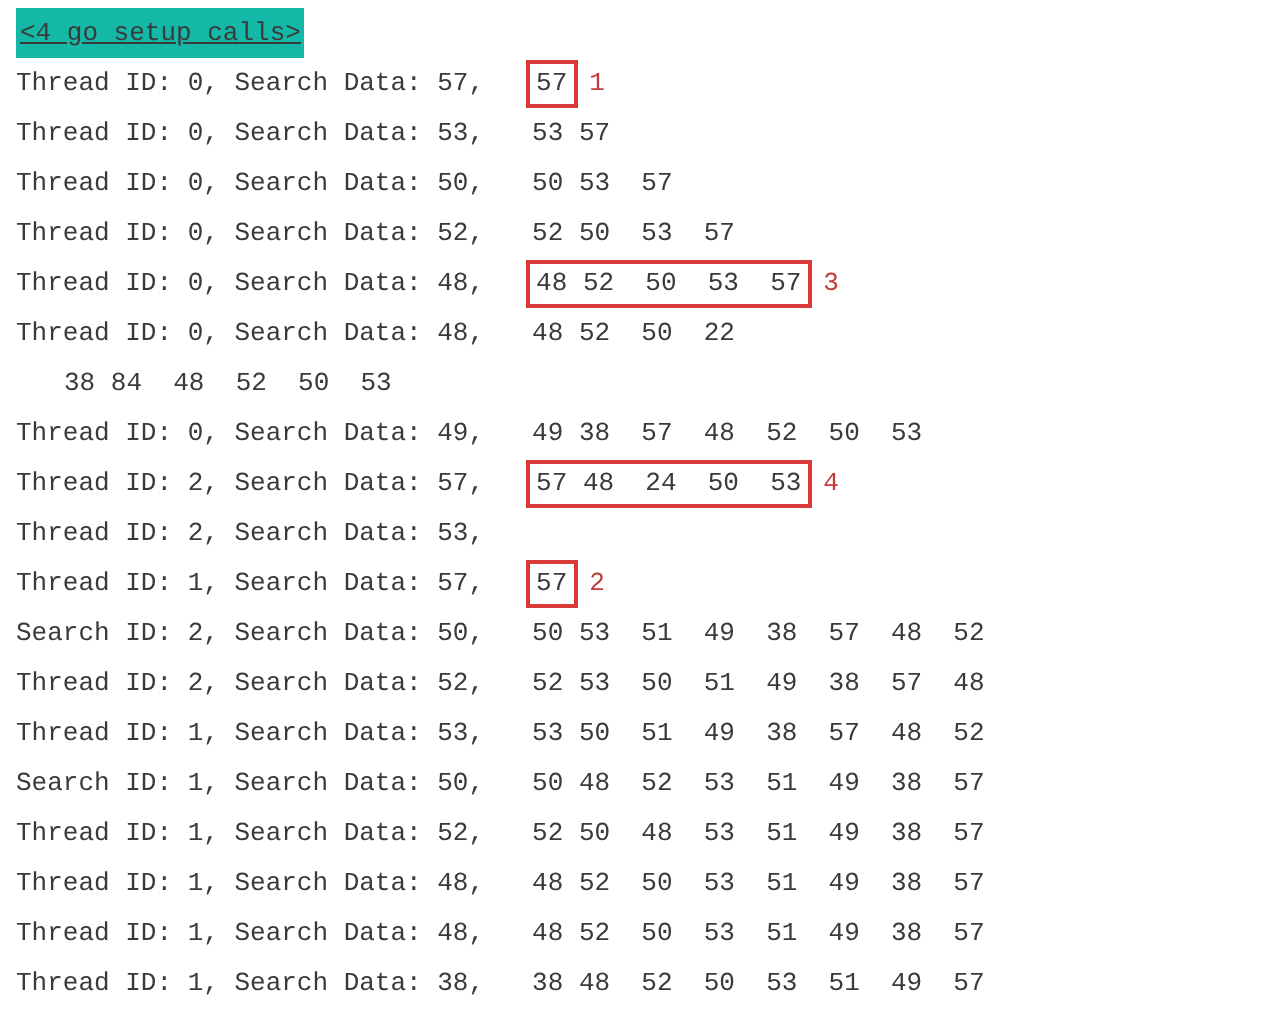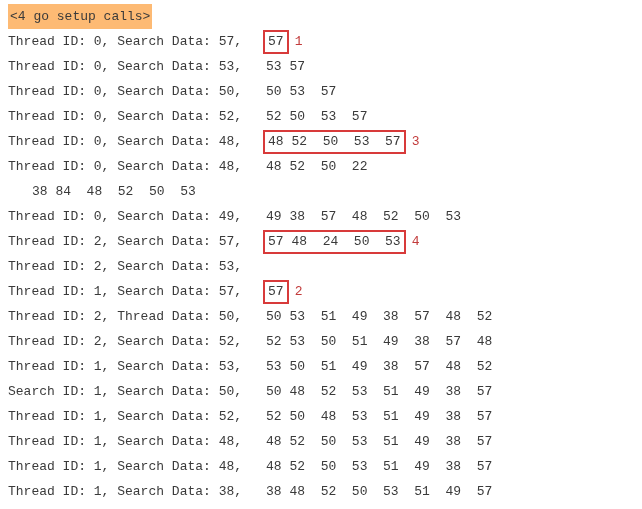--- a/index.html
+++ b/index.html
@@ -16,24 +16,25 @@
   }
   .row {
     white-space: pre;
     display: flex;
     align-items: baseline;
   }
   .prefix { white-space: pre; }
   .nums   { white-space: pre; margin-left: 24px; }
   .anno   { color: #c23b3b; margin-left: 6px; font-family: "Courier New", monospace; }
   .hdr {
-    background: #fdba74;
+    background: #14b8a6;
     display: inline-block;
     padding: 0 2px;
     white-space: pre;
+    text-decoration: underline;
   }
   .boxred {
     display: inline-block;
     border: 2px solid #d83a3a;
     padding: 0 3px;
     margin-left: -3px;
     line-height: 20px;
     text-align: right;
   }
 </style>
@@ -49,21 +50,21 @@
     <div class="row"><span class="prefix">Thread ID: 0, Search Data: 53,</span><span class="nums">53 57</span></div>
     <div class="row"><span class="prefix">Thread ID: 0, Search Data: 50,</span><span class="nums">50 53  57</span></div>
     <div class="row"><span class="prefix">Thread ID: 0, Search Data: 52,</span><span class="nums">52 50  53  57</span></div>
     <div class="row"><span class="prefix">Thread ID: 0, Search Data: 48,</span><span class="nums"><span class="boxred">48 52  50  53  57</span></span><span class="anno">3</span></div>
     <div class="row"><span class="prefix">Thread ID: 0, Search Data: 48,</span><span class="nums">48 52  50  22</span></div>
     <div class="row"><span class="nums">38 84  48  52  50  53</span></div>
     <div class="row"><span class="prefix">Thread ID: 0, Search Data: 49,</span><span class="nums">49 38  57  48  52  50  53</span></div>
     <div class="row"><span class="prefix">Thread ID: 2, Search Data: 57,</span><span class="nums"><span class="boxred">57 48  24  50  53</span></span><span class="anno">4</span></div>
     <div class="row"><span class="prefix">Thread ID: 2, Search Data: 53,</span></div>
     <div class="row"><span class="prefix">Thread ID: 1, Search Data: 57,</span><span class="nums"><span class="boxred">57</span></span><span class="anno">2</span></div>
-    <div class="row"><span class="prefix">Thread ID: 2, Thread Data: 50,</span><span class="nums">50 53  51  49  38  57  48  52</span></div>
+    <div class="row"><span class="prefix">Search ID: 2, Search Data: 50,</span><span class="nums">50 53  51  49  38  57  48  52</span></div>
     <div class="row"><span class="prefix">Thread ID: 2, Search Data: 52,</span><span class="nums">52 53  50  51  49  38  57  48</span></div>
     <div class="row"><span class="prefix">Thread ID: 1, Search Data: 53,</span><span class="nums">53 50  51  49  38  57  48  52</span></div>
     <div class="row"><span class="prefix">Search ID: 1, Search Data: 50,</span><span class="nums">50 48  52  53  51  49  38  57</span></div>
     <div class="row"><span class="prefix">Thread ID: 1, Search Data: 52,</span><span class="nums">52 50  48  53  51  49  38  57</span></div>
     <div class="row"><span class="prefix">Thread ID: 1, Search Data: 48,</span><span class="nums">48 52  50  53  51  49  38  57</span></div>
     <div class="row"><span class="prefix">Thread ID: 1, Search Data: 48,</span><span class="nums">48 52  50  53  51  49  38  57</span></div>
     <div class="row"><span class="prefix">Thread ID: 1, Search Data: 38,</span><span class="nums">38 48  52  50  53  51  49  57</span></div>
     <div class="row"><span class="prefix">Thread ID: 1, Search Data: 49,</span><span class="nums">49 38  48  52  50  53  51  57</span></div>
   </div>
 

